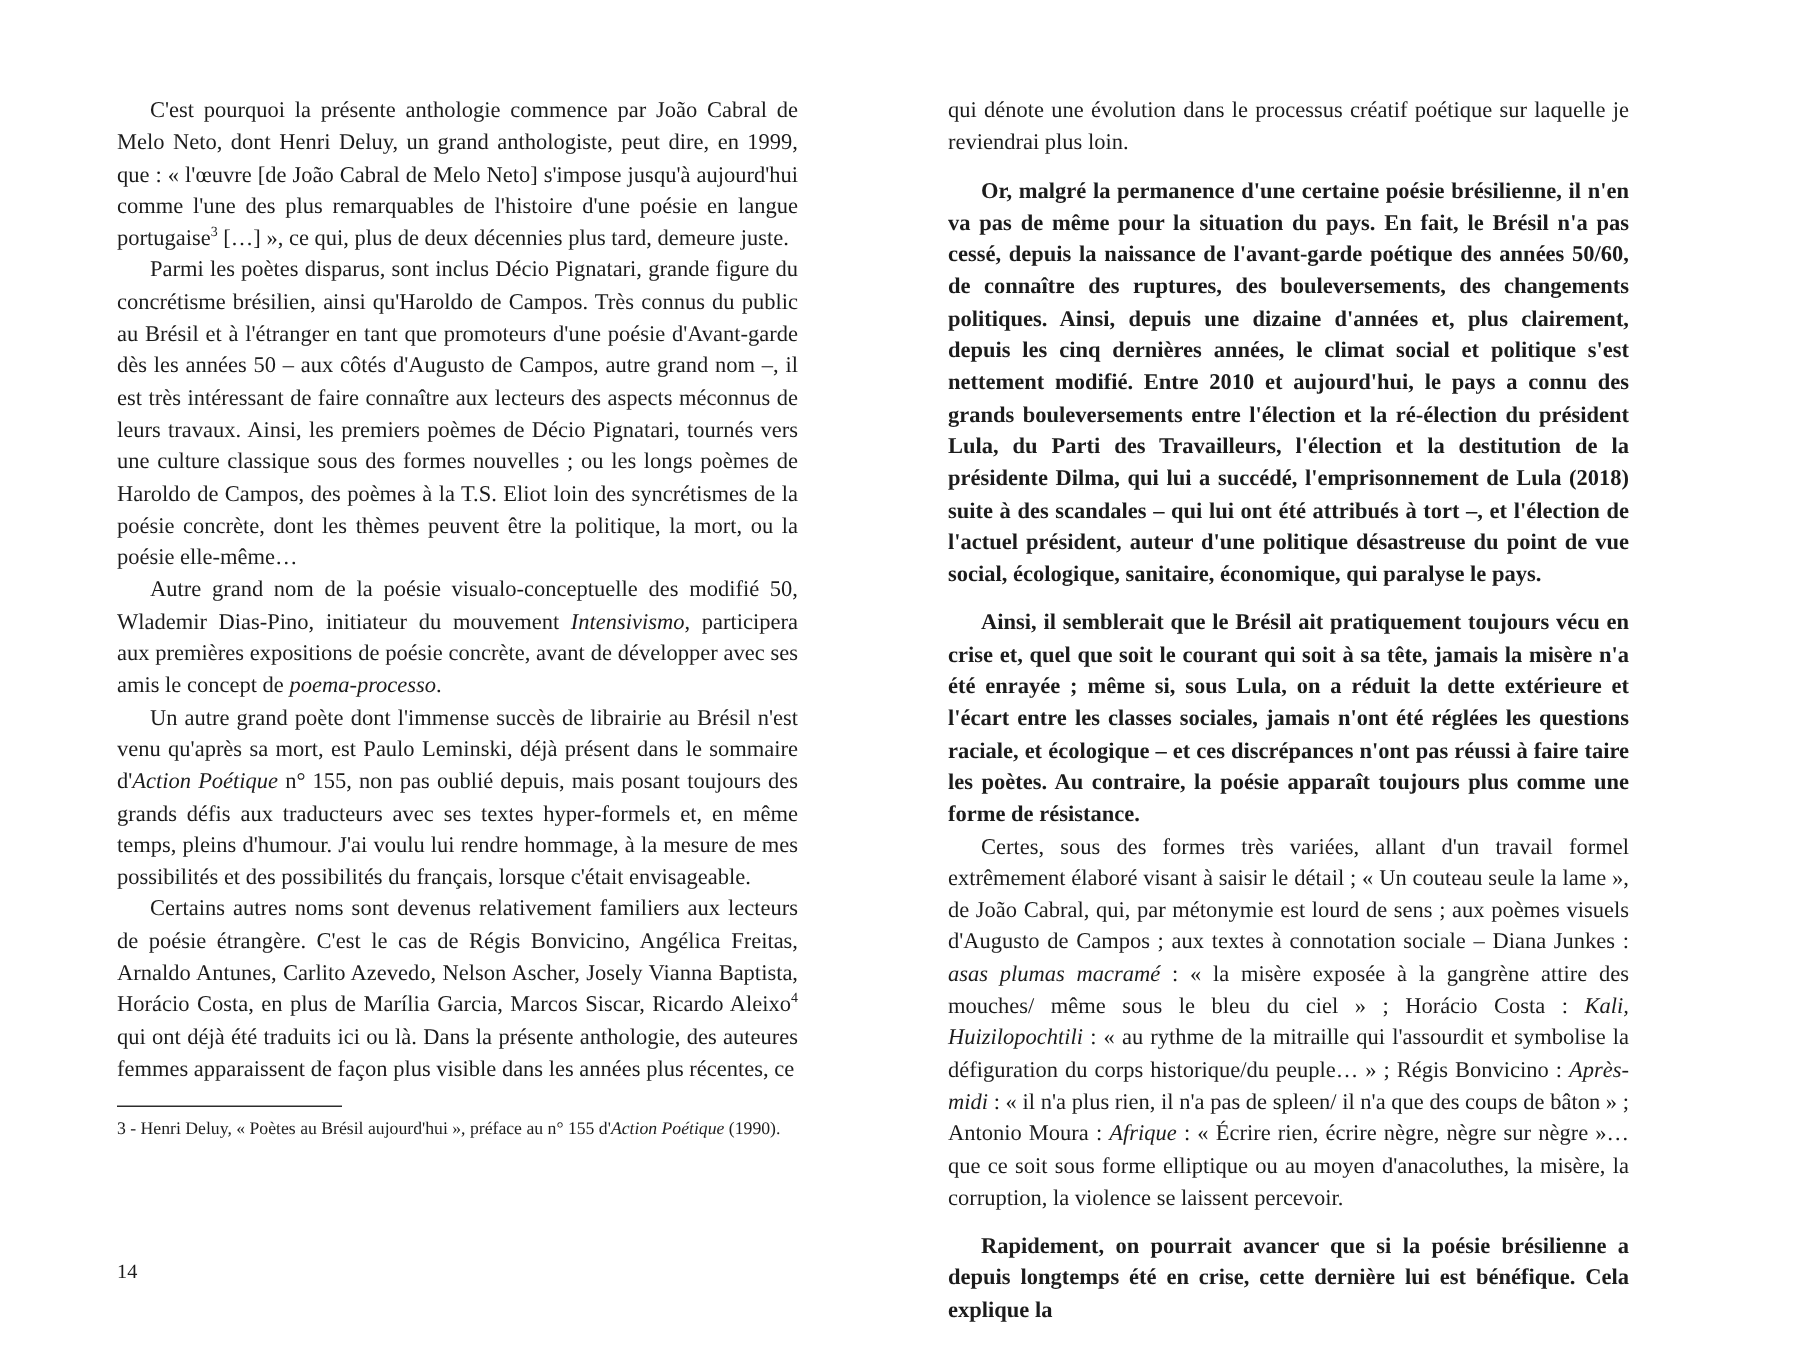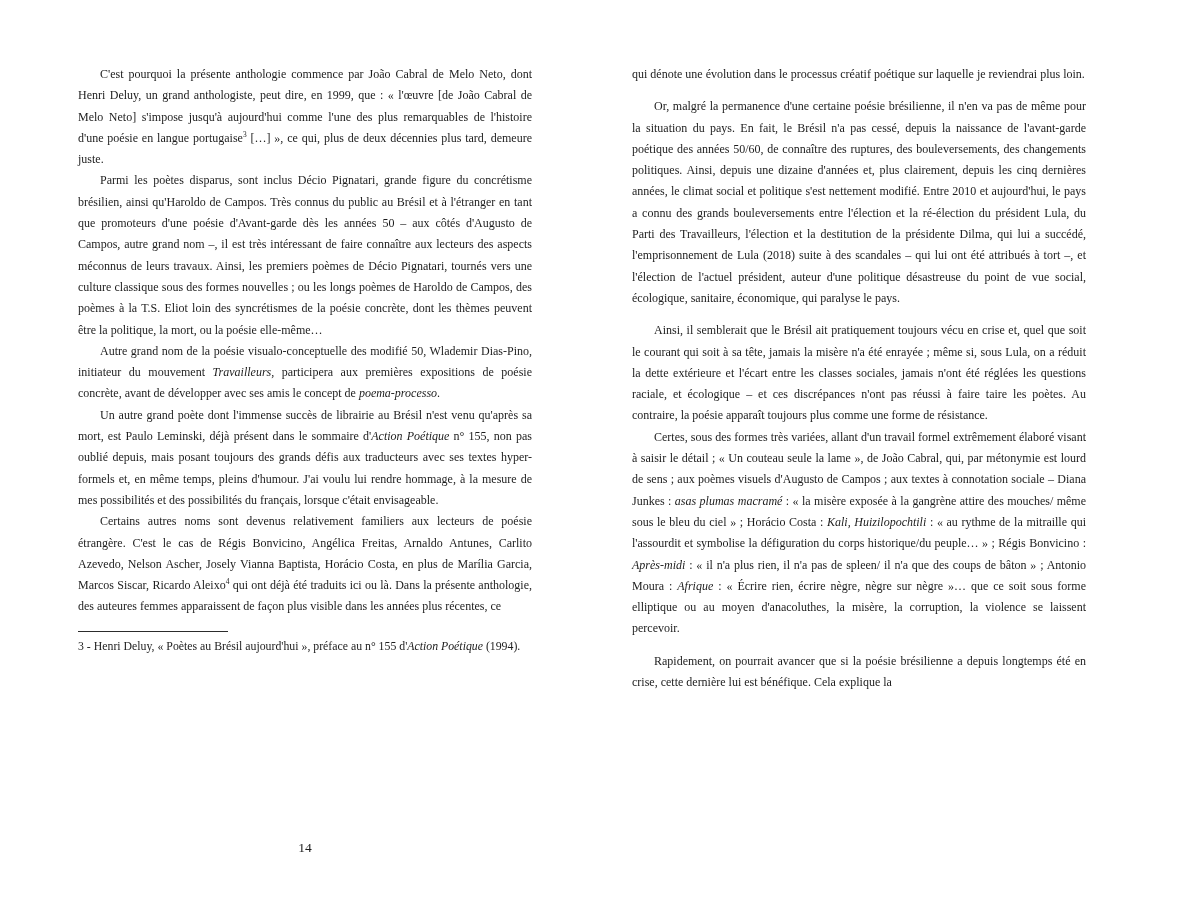--- a/index.html
+++ b/index.html
@@ -17,27 +17,27 @@
     position: absolute;
     top: 0;
     width: 454px;
     height: 904px;
   }
   .page-left  { left: 78px; }
   .page-right { left: 632px; }
   .text-body {
     margin-top: 64px;
     text-align: justify;
-    font-size: 12px;
+    font-size: 15px;
     line-height: 21.3px;
     hyphens: none;
   }
   p.para { text-indent: 22px; }
   p.para.no-indent { text-indent: 0; }
-  p.para.gap { margin-top: 11px; }
+  p.para.gap { margin-top: 11px; font-weight: bold; }
   sup {
     font-size: 62%;
     line-height: 0;
     vertical-align: super;
   }
   .footnotes {
     margin-top: 13px;
     text-align: justify;
     font-size: 11.8px;
     line-height: 15.8px;
@@ -46,41 +46,41 @@
   .footnote-rule {
     width: 150px;
     height: 0;
     border-top: 1px solid #2c2c2c;
     margin-bottom: 7px;
   }
   .page-number {
     position: absolute;
     top: 840px;
     left: 0; right: 0;
-    text-align: center;
+    text-align: left;
     font-size: 13.5px;
   }
 </style>
 </head>
 <body>
 
 <div class="spread">
 
   <div class="page page-left">
     <div class="text-body">
         <p class="para"><span>C'est pourquoi la présente anthologie commence par João Cabral de Melo Neto, dont Henri Deluy, un grand anthologiste, peut dire, en 1999, que&nbsp;: «&nbsp;l'œuvre [de João Cabral de Melo Neto] s'impose jusqu'à aujourd'hui comme l'une des plus remarquables de l'histoire d'une poésie en langue portugaise</span><sup>3</sup><span> […]&nbsp;», ce qui, plus de deux décennies plus tard, demeure juste.</span></p>
         <p class="para"><span>Parmi les poètes disparus, sont inclus Décio Pignatari, grande figure du concrétisme brésilien, ainsi qu'Haroldo de Campos. Très connus du public au Brésil et à l'étranger en tant que promoteurs d'une poésie d'Avant-garde dès les années 50 – aux côtés d'Augusto de Campos, autre grand nom –, il est très intéressant de faire connaître aux lecteurs des aspects méconnus de leurs travaux. Ainsi, les premiers poèmes de Décio Pignatari, tournés vers une culture classique sous des formes nouvelles&nbsp;; ou les longs poèmes de Haroldo de Campos, des poèmes à la T.S. Eliot loin des syncrétismes de la poésie concrète, dont les thèmes peuvent être la politique, la mort, ou la poésie elle-même…</span></p>
-        <p class="para"><span>Autre grand nom de la poésie visualo-conceptuelle des modifié 50, Wlademir Dias-Pino, initiateur du mouvement </span><i>Travailleurs</i><span>, participera aux premières expositions de poésie concrète, avant de développer avec ses amis le concept de </span><i>poema-processo</i><span>.</span></p>
+        <p class="para"><span>Autre grand nom de la poésie visualo-conceptuelle des modifié 50, Wlademir Dias-Pino, initiateur du mouvement </span><i>Intensivismo</i><span>, participera aux premières expositions de poésie concrète, avant de développer avec ses amis le concept de </span><i>poema-processo</i><span>.</span></p>
         <p class="para"><span>Un autre grand poète dont l'immense succès de librairie au Brésil n'est venu qu'après sa mort, est Paulo Leminski, déjà présent dans le sommaire d'</span><i>Action Poétique</i><span> n° 155, non pas oublié depuis, mais posant toujours des grands défis aux traducteurs avec ses textes hyper-formels et, en même temps, pleins d'humour. J'ai voulu lui rendre hommage, à la mesure de mes possibilités et des possibilités du français, lorsque c'était envisageable.</span></p>
         <p class="para"><span>Certains autres noms sont devenus relativement familiers aux lecteurs de poésie étrangère. C'est le cas de Régis Bonvicino, Angélica Freitas, Arnaldo Antunes, Carlito Azevedo, Nelson Ascher, Josely Vianna Baptista, Horácio Costa, en plus de Marília Garcia, Marcos Siscar, Ricardo Aleixo</span><sup>4</sup><span> qui ont déjà été traduits ici ou là. Dans la présente anthologie, des auteures femmes apparaissent de façon plus visible dans les années plus récentes, ce</span></p>
       </div>
     <div class="footnotes">
       <div class="footnote-rule"></div>
       <div>
-          <p class="para"><span>3 - Henri Deluy, «&nbsp;Poètes au Brésil aujourd'hui&nbsp;», préface au n° 155 d'</span><i>Action Poétique</i><span> (1994).</span></p>
+          <p class="para"><span>3 - Henri Deluy, «&nbsp;Poètes au Brésil aujourd'hui&nbsp;», préface au n° 155 d'</span><i>Action Poétique</i><span> (1990).</span></p>
         </div>
     </div>
     <div class="page-number">14</div>
   </div>
 
   <div class="page page-right">
     <div class="text-body">
         <p class="para no-indent"><span>qui dénote une évolution dans le processus créatif poétique sur laquelle je reviendrai plus loin.</span></p>
         <p class="para gap"><span>Or, malgré la permanence d'une certaine poésie brésilienne, il n'en va pas de même pour la situation du pays. En fait, le Brésil n'a pas cessé, depuis la naissance de l'avant-garde poétique des années 50/60, de connaître des ruptures, des bouleversements, des changements politiques. Ainsi, depuis une dizaine d'années et, plus clairement, depuis les cinq dernières années, le climat social et politique s'est nettement modifié. Entre 2010 et aujourd'hui, le pays a connu des grands bouleversements entre l'élection et la ré-élection du président Lula, du Parti des Travailleurs, l'élection et la destitution de la présidente Dilma, qui lui a succédé, l'emprisonnement de Lula (2018) suite à des scandales – qui lui ont été attribués à tort –, et l'élection de l'actuel président, auteur d'une politique désastreuse du point de vue social, écologique, sanitaire, économique, qui paralyse le pays.</span></p>
         <p class="para gap"><span>Ainsi, il semblerait que le Brésil ait pratiquement toujours vécu en crise et, quel que soit le courant qui soit à sa tête, jamais la misère n'a été enrayée&nbsp;; même si, sous Lula, on a réduit la dette extérieure et l'écart entre les classes sociales, jamais n'ont été réglées les questions raciale, et écologique – et ces discrépances n'ont pas réussi à faire taire les poètes. Au contraire, la poésie apparaît toujours plus comme une forme de résistance.</span></p>

